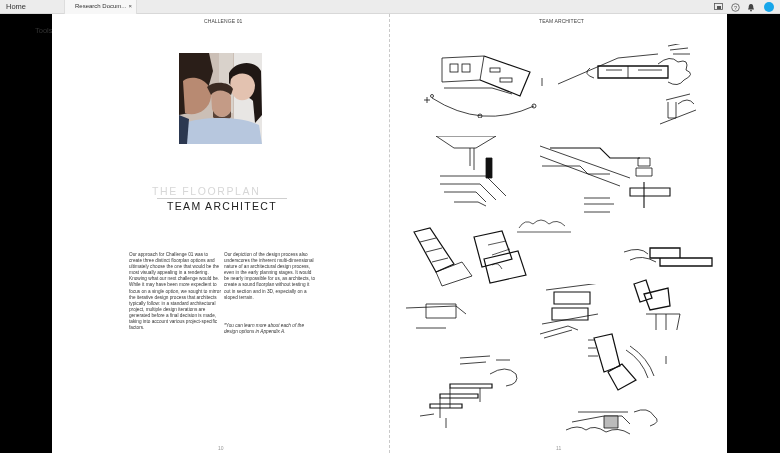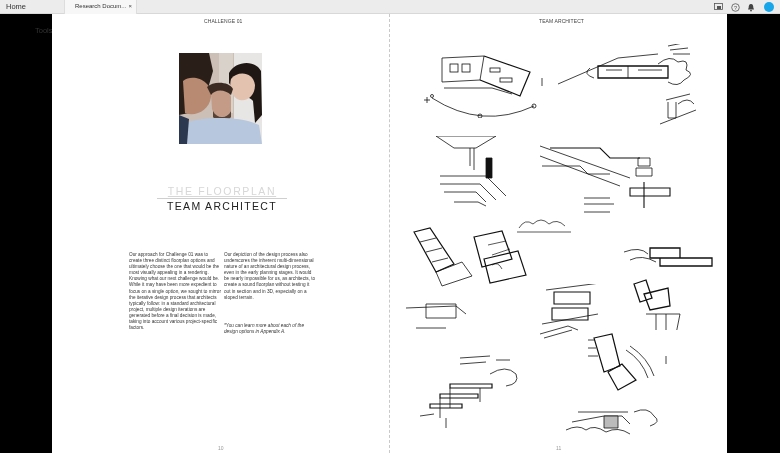--- a/index.html
+++ b/index.html
@@ -15,21 +15,21 @@
     .doc { position: absolute; left: 52px; top: 14px; width: 675px; height: 439px; background: #fff; }
     .page { position: absolute; top: 0; height: 439px; }
     .page-left { left: 0; width: 337px; }
     .page-right { left: 338px; width: 337px; }
     .spine { position: absolute; left: 337px; top: 0; height: 439px; border-left: 1px dashed #c9c9c9; }
     .running-head { position: absolute; top: 4px; font-size: 5px; color: #444; letter-spacing: 0.1px; }
     .page-num { position: absolute; top: 431px; font-size: 5px; color: #999; }
 
     .photo { position: absolute; left: 127px; top: 39px; width: 83px; height: 91px; overflow: hidden; background: #d8cfc8; }
 
-    .title-light { position: absolute; left: 100px; width: 140px; top: 171px; text-align: center; font-size: 10.5px; letter-spacing: 1.6px; color: #d7d7d7; text-decoration: underline; }
+    .title-light { position: absolute; left: 100px; width: 140px; top: 171px; font-size: 10.5px; letter-spacing: 1.6px; color: #d7d7d7; }
     .title-rule { position: absolute; left: 105px; top: 184px; width: 130px; border-top: 1px solid #cfcfcf; }
     .title-dark { position: absolute; left: 100px; width: 140px; top: 186px; text-align: center; font-size: 10.5px; letter-spacing: 1.3px; color: #222; }
 
     .body-text { position: absolute; top: 238px; width: 92px; font-size: 4.7px; line-height: 6.1px; color: #333; }
     .col-left { left: 77px; }
     .col-right { left: 172px; }
     .footnote { position: absolute; left: 172px; top: 309px; width: 92px; font-size: 4.7px; line-height: 6.1px; color: #333; font-style: italic; }
 
     .sketch { position: absolute; }
     .sketch svg { width: 100%; height: 100%; }

